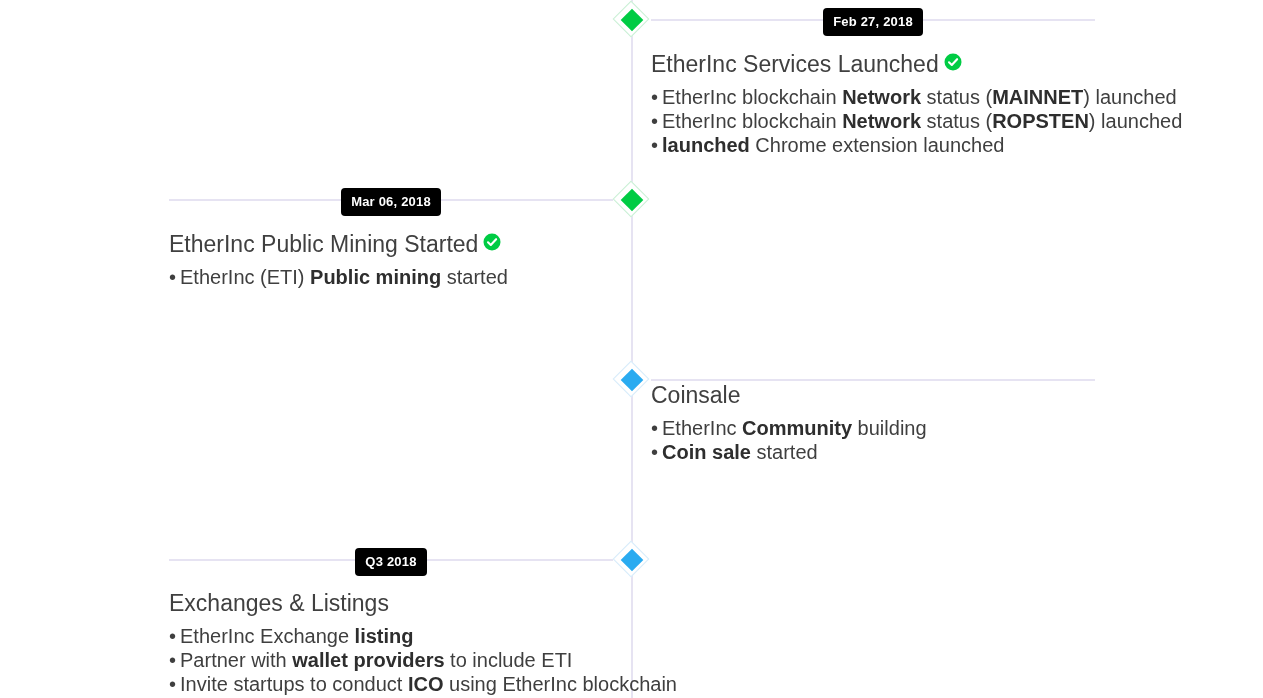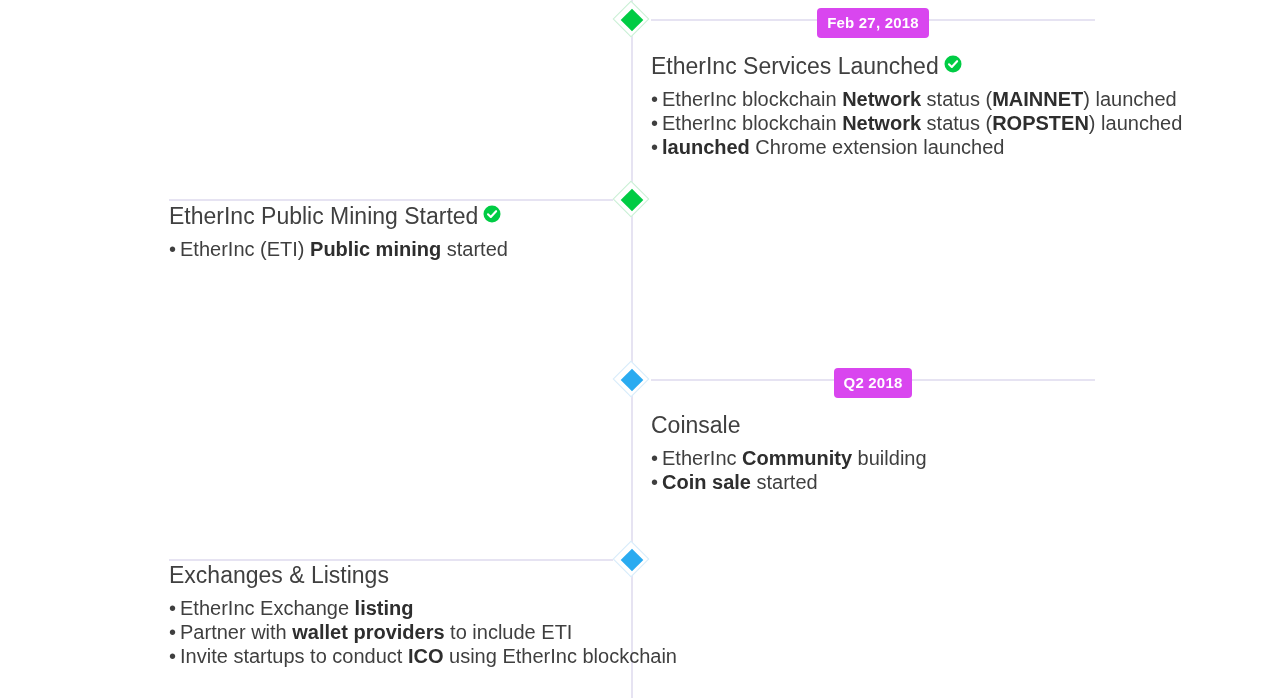--- a/index.html
+++ b/index.html
@@ -100,23 +100,23 @@
   .entry.right .content { left: 651px; text-align: left; }
   .entry.left  .content { left: 169px; text-align: left; }
 
   
   .badge-row { line-height: 0; }
   .entry.right .badge-row { text-align: center; }
   .entry.left  .badge-row { text-align: center; }
 
   .badge {
     display: inline-block;
-    background: #d946ef;
+    background: #000000;
     color: #ffffff;
-    font-size: 15px;
+    font-size: 13px;
     font-weight: bold;
     line-height: 1;
     padding: 7px 10px 8px 10px;
     border-radius: 4px;
     letter-spacing: 0.2px;
   }
 
   
   .entry-title {
     margin: 14px 0 0 0;
@@ -180,55 +180,56 @@
         </div>
       </div>
       <div class="entry left" style="top: 180px;">
         <div class="entry-inner">
           <div class="connector" style="top: 19px;"></div>
           <div class="node green" style="top: 4px;">
             <div class="halo"></div>
             <div class="core"></div>
           </div>
           <div class="content">
+            <div class="badge-row"><span class="badge">Mar 06, 2018</span></div>
             <h3 class="entry-title"><span>EtherInc Public Mining Started</span><span class="check-icon"><svg viewBox="0 0 18 18" width="18" height="18" aria-hidden="true">
                   <circle cx="9" cy="9" r="8.5" fill="#00cc44"></circle>
                   <path d="M5 9.3 L7.8 12 L13.1 6.2" fill="none" stroke="#ffffff" stroke-width="2.1" stroke-linecap="round" stroke-linejoin="round"></path>
                 </svg></span></h3>
             <ul class="bullets">
               <li><span class="dot">•</span><span>EtherInc (ETI) </span><b>Public mining</b><span> started</span></li>
             </ul>
           </div>
         </div>
       </div>
       <div class="entry right" style="top: 360px;">
         <div class="entry-inner">
           <div class="connector" style="top: 19px;"></div>
           <div class="node blue" style="top: 4px;">
             <div class="halo"></div>
             <div class="core"></div>
           </div>
           <div class="content">
-            <div class="badge-row"><span class="badge">Q2 2018</span></div>
             <h3 class="entry-title"><span>Coinsale</span></h3>
             <ul class="bullets">
               <li><span class="dot">•</span><span>EtherInc </span><b>Community</b><span> building</span></li>
               <li><span class="dot">•</span><b>Coin sale</b><span> started</span></li>
             </ul>
           </div>
         </div>
       </div>
       <div class="entry left" style="top: 540px;">
         <div class="entry-inner">
           <div class="connector" style="top: 19px;"></div>
           <div class="node blue" style="top: 4px;">
             <div class="halo"></div>
             <div class="core"></div>
           </div>
           <div class="content">
+            <div class="badge-row"><span class="badge">Q3 2018</span></div>
             <h3 class="entry-title"><span>Exchanges &amp; Listings</span></h3>
             <ul class="bullets">
               <li><span class="dot">•</span><span>EtherInc Exchange </span><b>listing</b></li>
               <li><span class="dot">•</span><span>Partner with </span><b>wallet providers</b><span> to include ETI</span></li>
               <li><span class="dot">•</span><span>Invite startups to conduct </span><b>ICO</b><span> using EtherInc blockchain</span></li>
             </ul>
           </div>
         </div>
       </div>
     </div>

